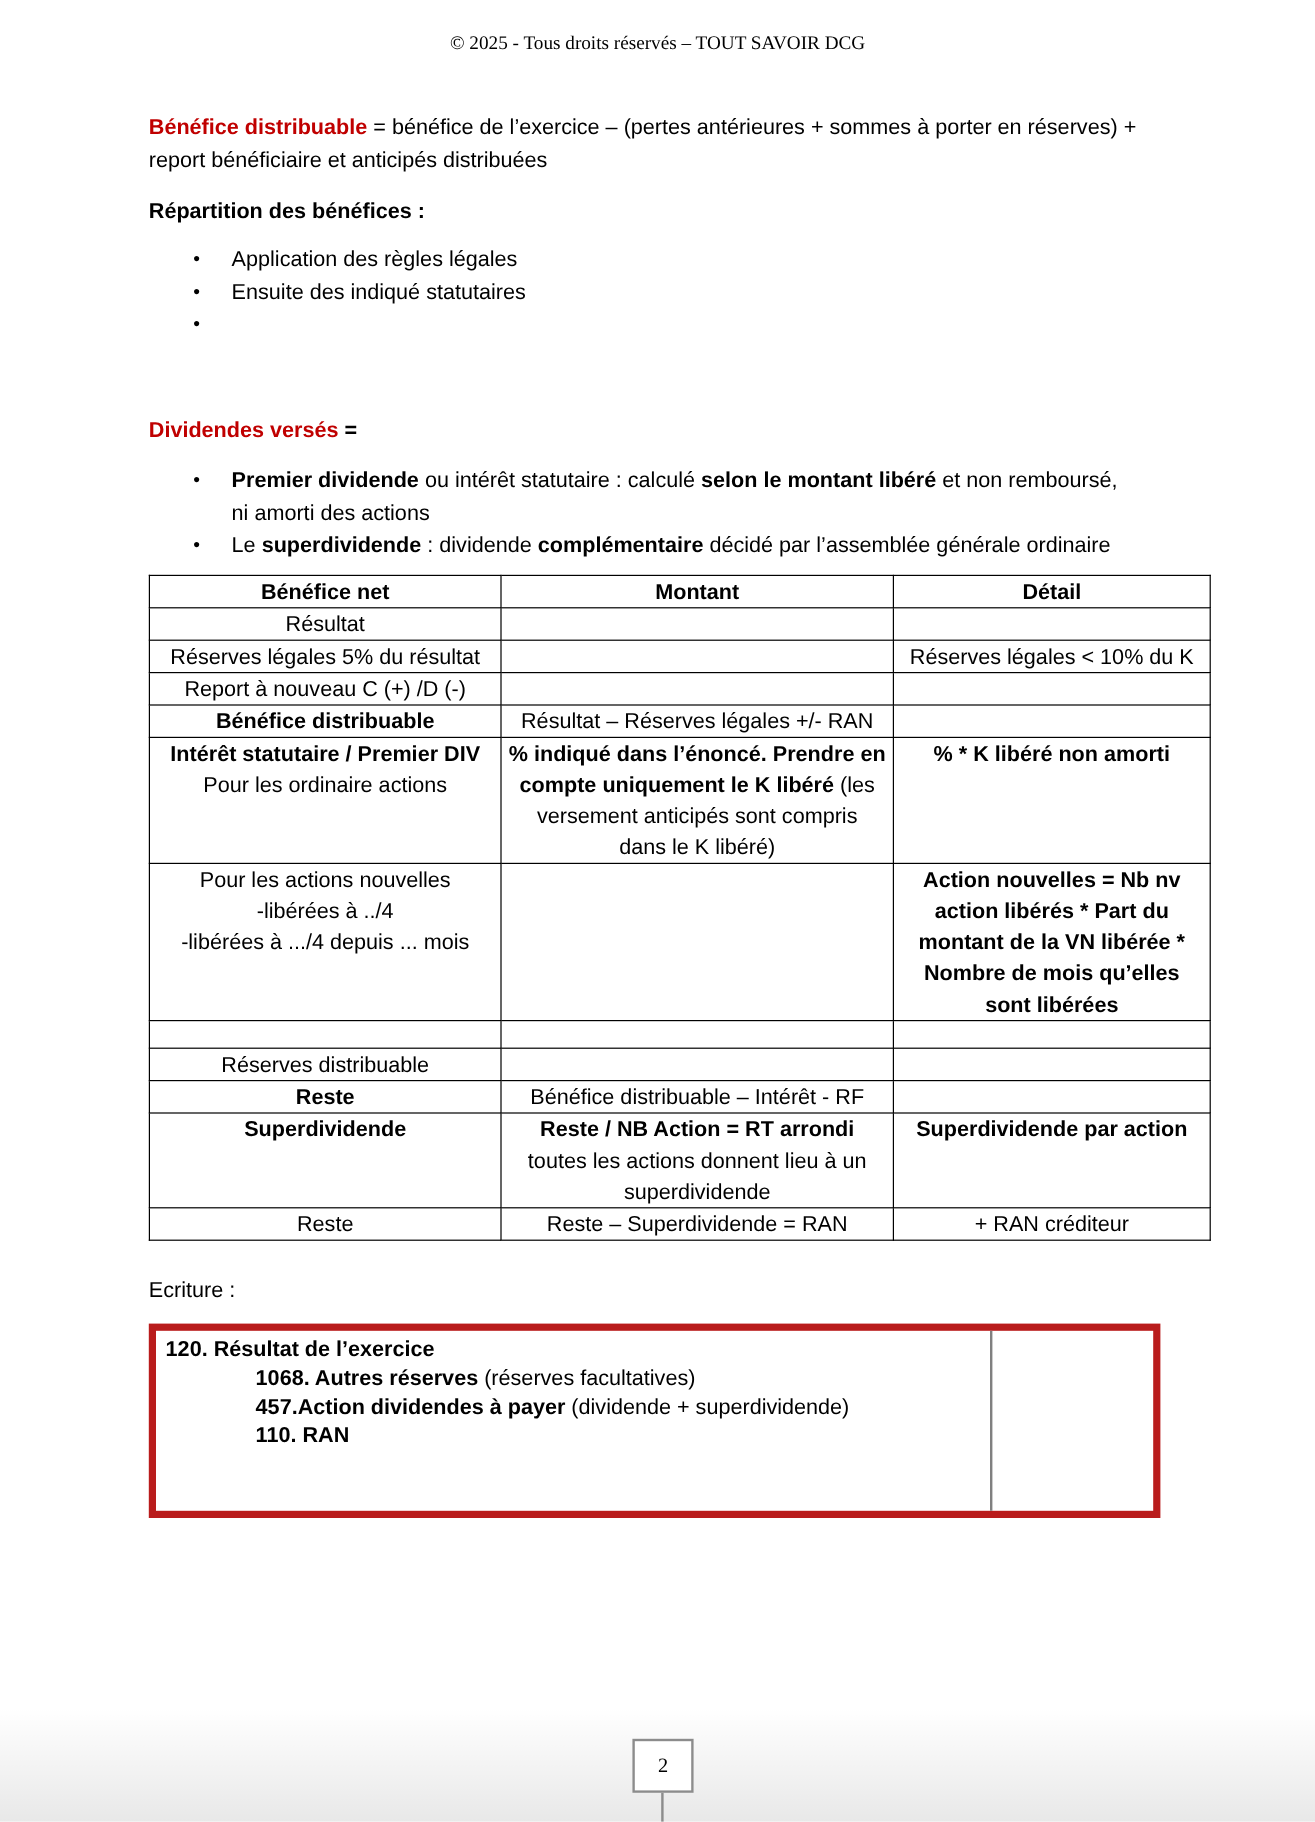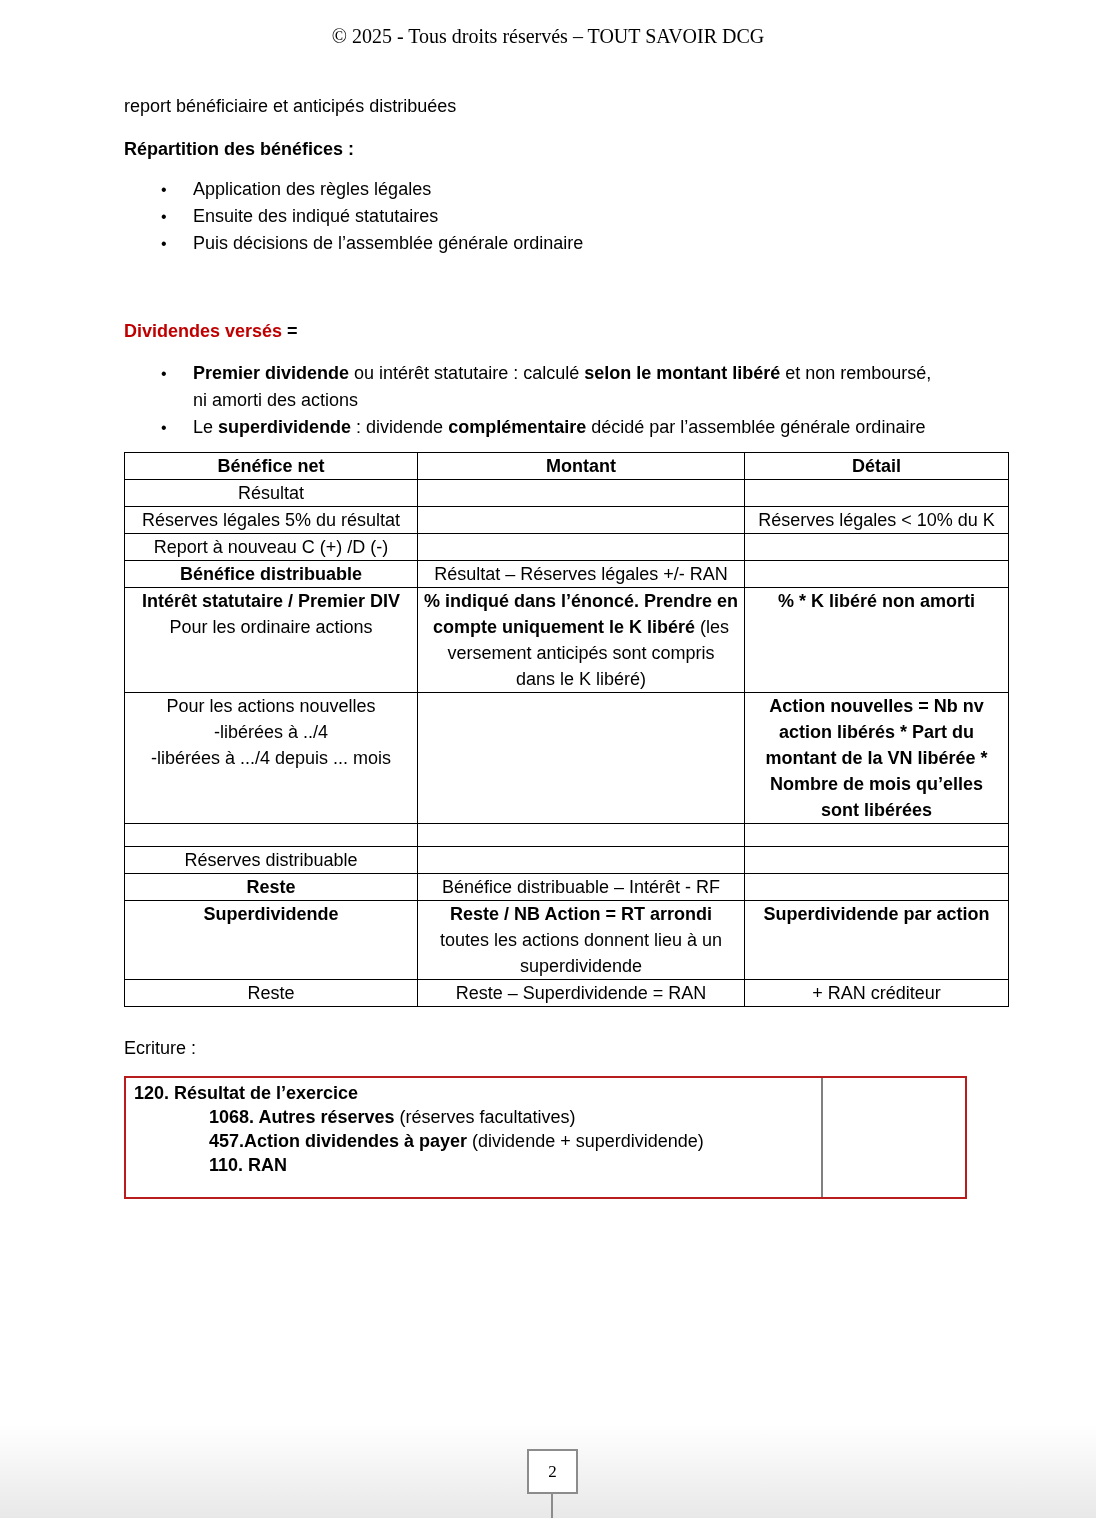--- a/index.html
+++ b/index.html
@@ -5,21 +5,21 @@
   html, body { margin: 0; padding: 0; }
   body {
     width: 1096px; height: 1518px;
     background: #ffffff;
     font-family: "Liberation Sans", "DejaVu Sans", sans-serif;
     font-size: 18px; color: #000;
     position: relative; overflow: hidden;
   }
   .copyright {
     font-family: "Liberation Serif", "DejaVu Serif", serif;
-    font-size: 20px; line-height: 23px;
+    font-size: 16px; line-height: 23px;
     padding-top: 25px; text-align: center;
   }
   .content { padding-left: 124px; }
   .line { line-height: 27px; white-space: nowrap; }
   .b { font-weight: bold; }
   .red { color: #c00000; }
 
   .para-intro { margin-top: 45px; }
   .heading-rep { margin-top: 16px; }
   .bullets { margin-top: 13px; }
@@ -37,22 +37,22 @@
     text-align: center; vertical-align: top;
     line-height: 26px; font-size: 18px; font-weight: normal;
     overflow: hidden;
   }
   table.benefice th { font-weight: bold; }
   table.benefice tr.spacer td { height: 22px; }
   .tline { white-space: nowrap; }
 
   .ecriture-label { margin-top: 28px; line-height: 27px; }
   .ecriture-box {
-    margin-top: 14px; width: 843px; height: 123px;
-    border: 2px solid #b91c1c; box-sizing: border-box;
+    margin-top: 14px; width: 843px; height: 162px;
+    border: 6px solid #b91c1c; box-sizing: border-box;
     display: flex; background: #fff;
   }
   .ecriture-left { width: 695px; box-sizing: border-box; padding: 3px 0 0 8px; }
   .ecriture-right { flex: 1; border-left: 2px solid #808080; }
   .eline { line-height: 24px; white-space: nowrap; }
   .eline.indent { padding-left: 75px; }
 
   .page-badge {
     position: absolute; left: 527px; top: 1449px;
     width: 51px; height: 45px; box-sizing: border-box;
@@ -74,20 +74,21 @@
 </head>
 <body>
 
 <div class="page">
 
   <div class="copyright">© 2025 - Tous droits réservés – TOUT SAVOIR DCG</div>
 
   <div class="content">
 
     <div class="para-intro">
+        <div class="line"><span class="b red">Bénéfice distribuable</span><span> = bénéfice de l’exercice – (pertes antérieures + sommes à porter en réserves) +</span></div>
         <div class="line"><span>report bénéficiaire et anticipés distribuées</span></div>
       </div>
 
     <div class="heading-rep">
         <div class="line"><span class="b">Répartition des bénéfices :</span></div>
       </div>
 
     <div class="bullets" id="repartition-list">
         <div class="bullet-item">
           <span class="bullet-marker">•</span>
@@ -96,23 +97,20 @@
           </div>
         </div>
         <div class="bullet-item">
           <span class="bullet-marker">•</span>
           <div>
             <div class="line"><span>Ensuite des indiqué statutaires</span></div>
           </div>
         </div>
         <div class="bullet-item">
           <span class="bullet-marker">•</span>
-          <div>
-            <div class="line"><span>Puis décisions de l’assemblée générale ordinaire</span></div>
-          </div>
         </div>
       </div>
 
     <div class="heading-div">
         <div class="line"><span class="b red">Dividendes versés</span><span class="b"> =</span></div>
       </div>
 
     <div class="bullets bullets2" id="dividendes-list">
         <div class="bullet-item">
           <span class="bullet-marker">•</span>

